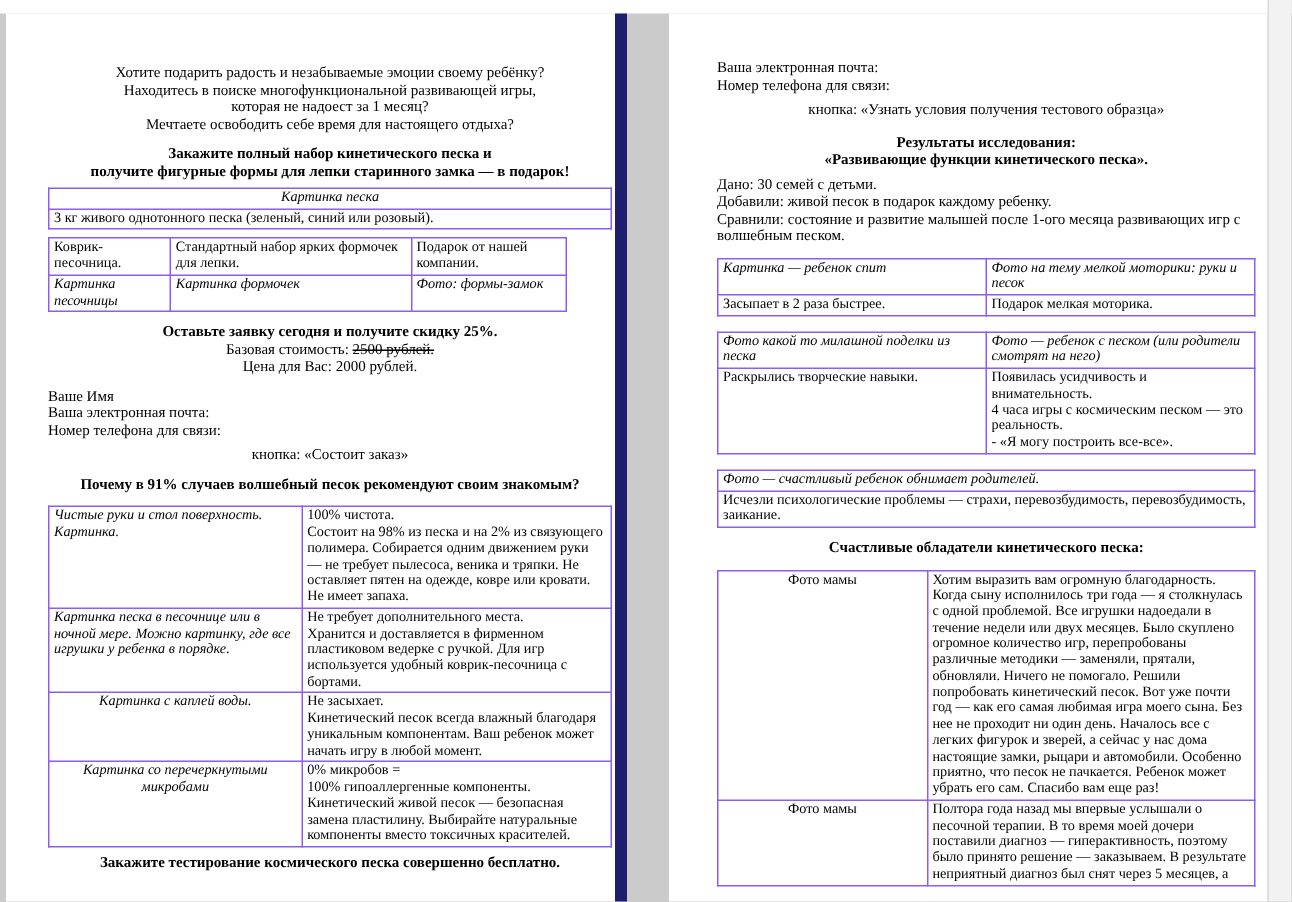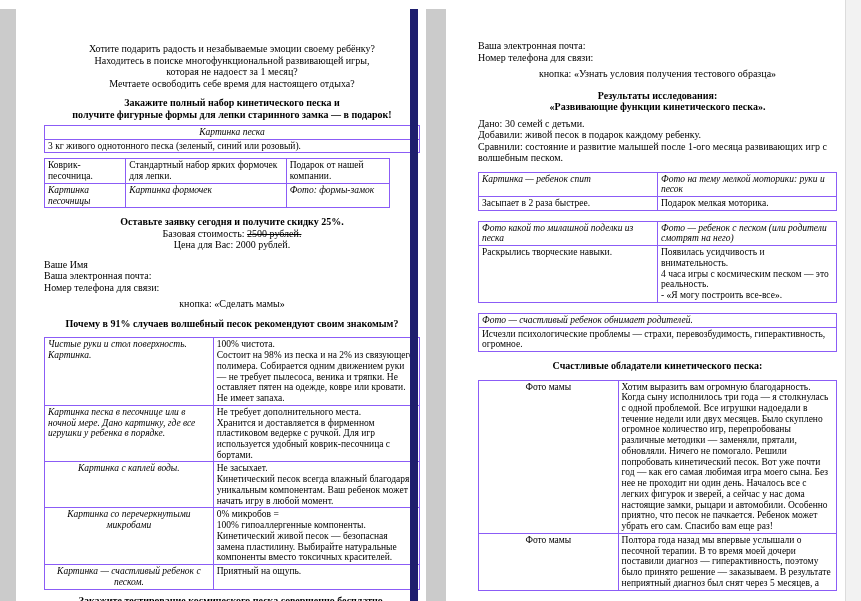--- a/index.html
+++ b/index.html
@@ -5,21 +5,21 @@
   * { margin:0; padding:0; box-sizing:border-box; }
   html,body { width:861px; height:601px; }
   body {
     position:relative; overflow:hidden;
     background:#cbcbcb;
     font-family:"Liberation Serif", serif;
     color:#000;
   }
   .top-strip { position:absolute; left:0; top:0; width:861px; height:9px; background:#ffffff; }
   .page { position:absolute; top:9px; background:#ffffff; overflow:hidden; }
-  .page-left  { left:16px;   width:410px; height:592px; padding:34px 6px 0 28px; }
+  .page-left  { left:4px;   width:410px; height:592px; padding:34px 6px 0 28px; }
   .page-right { left:446px; width:399px; height:592px; padding:31px 8px 0 32px; }
   .divider { position:absolute; left:410px; top:9px; width:8px; height:592px; background:#1e1e6e; }
   .scrollbar { position:absolute; right:0; top:0; width:16px; height:601px; background:#f2f2f2; border-left:1px solid #dcdcdc; }
 
   .t   { font-size:10px; line-height:1.15; }
   .center { text-align:center; }
   .bold { font-weight:bold; }
   .pre { white-space:pre-line; }
   .strike { text-decoration:line-through;margin-top:48px; }
 
@@ -78,59 +78,53 @@
 
   <div class="t center bold">Оставьте заявку сегодня и получите скидку 25%.</div>
   <div class="t center">
     <span>Базовая стоимость: </span><span class="strike">2500 рублей.</span>
   </div>
   <div class="t center mb8">Цена для Вас: 2000 рублей.</div>
 
   <div class="t">Ваше Имя</div>
   <div class="t">Ваша электронная почта:</div>
   <div class="t mb5">Номер телефона для связи:</div>
-  <div class="t center mb8">кнопка: «Сделать мамы»</div>
+  <div class="t center mb8">кнопка: «Состоит заказ»</div>
 
   <div class="t center bold mb8">Почему в 91% случаев волшебный песок рекомендуют своим знакомым?</div>
 
   <table class="benefits-table mb5">
     <tbody>
         <tr>
       <td class="col-img img-cell">Чистые руки и стол поверхность. Картинка.</td>
       <td>
         <div class="head-line pre">100% чистота.</div>
         <div class="pre">Состоит на 98% из песка и на 2% из связующего полимера. Собирается одним движением руки — не требует пылесоса, веника и тряпки. Не оставляет пятен на одежде, ковре или кровати. Не имеет запаха.</div>
       </td>
     </tr>
     <tr>
-      <td class="col-img img-cell">Картинка песка в песочнице или в ночной мере. Дано картинку, где все игрушки у ребенка в порядке.</td>
+      <td class="col-img img-cell">Картинка песка в песочнице или в ночной мере. Можно картинку, где все игрушки у ребенка в порядке.</td>
       <td>
         <div class="head-line pre">Не требует дополнительного места.</div>
         <div class="pre">Хранится и доставляется в фирменном пластиковом ведерке с ручкой. Для игр используется удобный коврик-песочница с бортами.</div>
       </td>
     </tr>
     <tr>
       <td class="col-img img-cell center">Картинка с каплей воды.</td>
       <td>
         <div class="head-line pre">Не засыхает.</div>
         <div class="pre">Кинетический песок всегда влажный благодаря уникальным компонентам. Ваш ребенок может начать игру в любой момент.</div>
       </td>
     </tr>
     <tr>
       <td class="col-img img-cell center">Картинка со перечеркнутыми микробами</td>
       <td>
         <div class="head-line pre">0% микробов =
 100% гипоаллергенные компоненты.</div>
         <div class="pre">Кинетический живой песок — безопасная замена пластилину. Выбирайте натуральные компоненты вместо токсичных красителей.</div>
-      </td>
-    </tr>
-    <tr>
-      <td class="col-img img-cell center">Картинка — счастливый ребенок с песком.</td>
-      <td>
-        <div class="head-line pre">Приятный на ощупь.</div>
       </td>
     </tr>
   </tbody>
     </table>
 
   <div class="t center bold mb2">Закажите тестирование космического песка совершенно бесплатно.</div>
 
 </div>
 
 <div class="divider"></div>
@@ -174,21 +168,21 @@
     </tr>
   </tbody>
     </table>
 
   <table class="mb8">
     <tbody>
         <tr>
           <td class="img-cell">Фото — счастливый ребенок обнимает родителей.</td>
         </tr>
     <tr>
-          <td>Исчезли психологические проблемы — страхи, перевозбудимость, гиперактивность, огромное.</td>
+          <td>Исчезли психологические проблемы — страхи, перевозбудимость, перевозбудимость, заикание.</td>
         </tr>
   </tbody>
     </table>
 
   <div class="t center bold mb8">Счастливые обладатели кинетического песка:</div>
 
   <table class="owners-table">
     <tbody>
         <tr>
       <td class="col-photo">Фото мамы</td>

